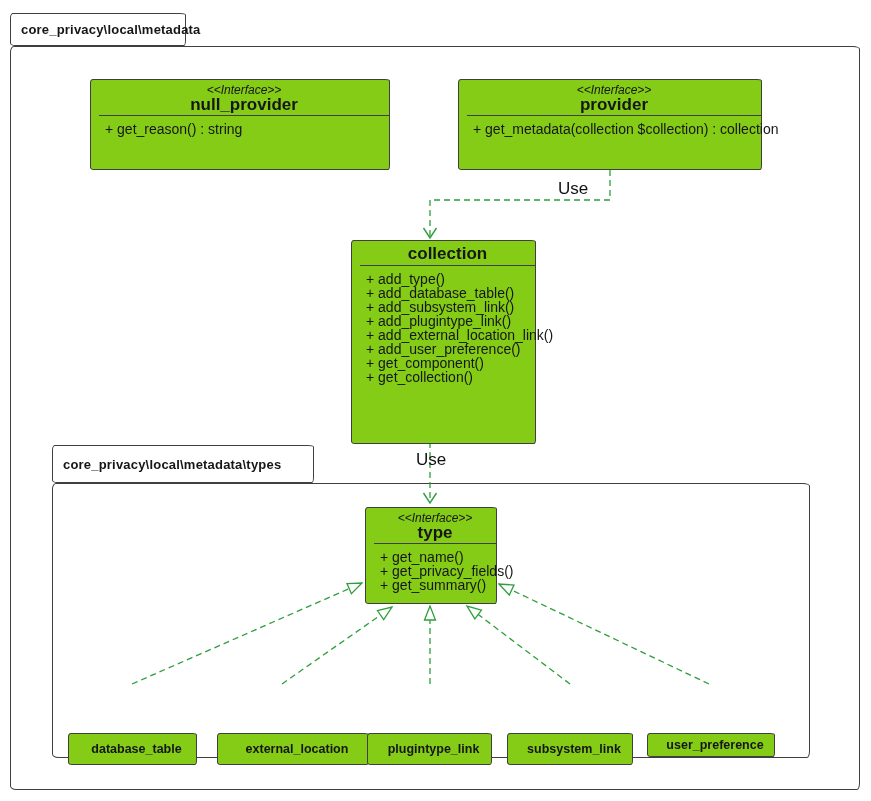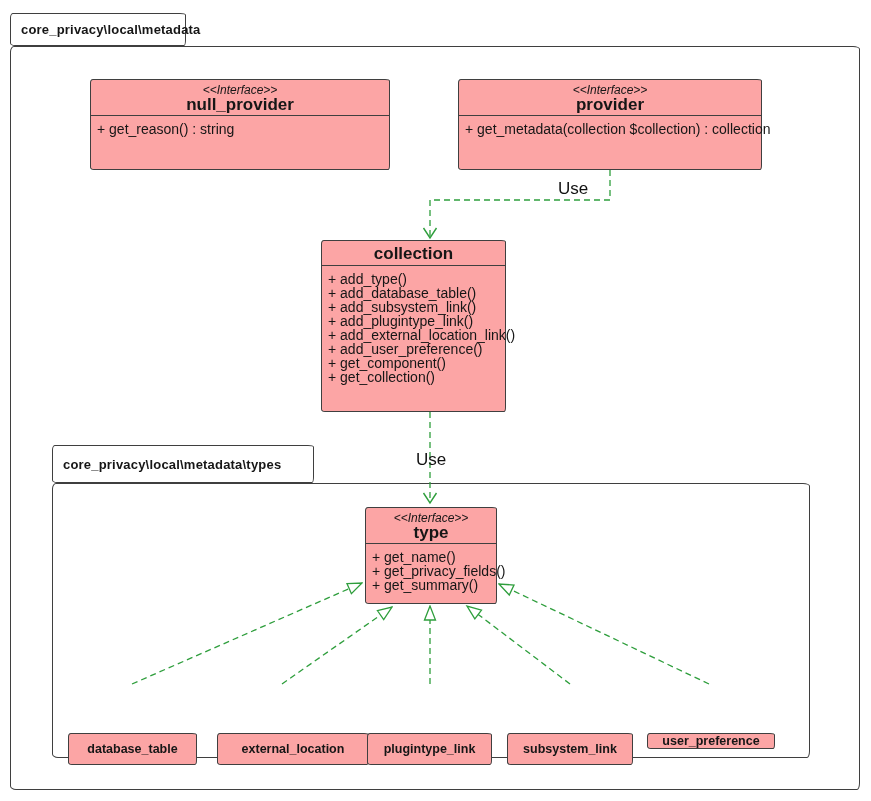--- a/index.html
+++ b/index.html
@@ -19,23 +19,24 @@
     border-radius:3px 6px 2px 5px / 5px 2px 6px 3px;
     z-index:2;
   }
   .pkg-body{
     position:absolute;background:#fff;border:1.4px solid var(--line);
     box-sizing:border-box;
     border-radius:4px 7px 3px 6px / 6px 3px 7px 4px;
     z-index:1;
   }
   .uml-class{
-    position:absolute;background:#fca5a5;border:1.4px solid var(--line);
+    position:absolute;background:#84cc16;border:1.4px solid var(--line);
     box-sizing:border-box;z-index:4;
     border-radius:3px 5px 2px 4px / 4px 2px 5px 3px;
+    padding-left:8px;
   }
   .cls-header{text-align:center;padding-top:4px;}
   .stereotype{font-style:italic;font-size:12px;line-height:13px;}
   .cls-name{font-weight:bold;font-size:17px;line-height:15px;}
   .cls-divider{border-top:1.3px solid var(--line);margin-top:3px;}
   .methods{padding:6px 6px 0 6px;font-size:14px;line-height:14px;white-space:nowrap;}
   .simple-class{
     display:flex;align-items:center;justify-content:center;
     font-weight:bold;font-size:12.5px;margin-top:48px;
   }
@@ -100,21 +101,21 @@
     <div class="cls-header">
       <div class="stereotype">&lt;&lt;Interface&gt;&gt;</div>
       <div class="cls-name">provider</div>
     </div>
     <div class="cls-divider"></div>
     <div class="methods">
       <div>+ get_metadata(collection $collection) : collection</div>
     </div>
   </div>
 
-  <div class="uml-class" style="left:321px;top:240px;width:185px;height:172px;">
+  <div class="uml-class" style="left:351px;top:240px;width:185px;height:204px;">
     <div class="cls-header" style="padding-top:5px;">
       <div class="cls-name">collection</div>
     </div>
     <div class="cls-divider" style="margin-top:4px;"></div>
     <div class="methods">
       <div>+ add_type()</div>
       <div>+ add_database_table()</div>
       <div>+ add_subsystem_link()</div>
       <div>+ add_plugintype_link()</div>
       <div>+ add_external_location_link()</div>
@@ -142,17 +143,17 @@
   </div>
   <div class="uml-class simple-class" style="left:217px;top:685px;width:152px;height:32px;">
     <span>external_location</span>
   </div>
   <div class="uml-class simple-class" style="left:507px;top:685px;width:126px;height:32px;">
     <span>subsystem_link</span>
   </div>
   <div class="uml-class simple-class" style="left:367px;top:685px;width:125px;height:32px;">
     <span>plugintype_link</span>
   </div>
-  <div class="uml-class simple-class" style="left:647px;top:685px;width:128px;height:16px;">
+  <div class="uml-class simple-class" style="left:647px;top:685px;width:128px;height:24px;">
     <span>user_preference</span>
   </div>
 
 </div>
 
 </body></html>

